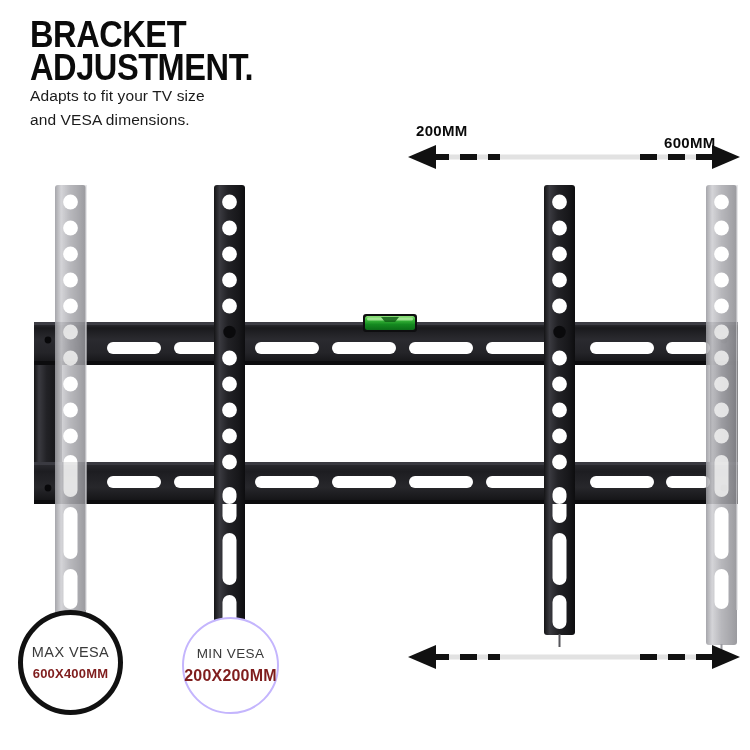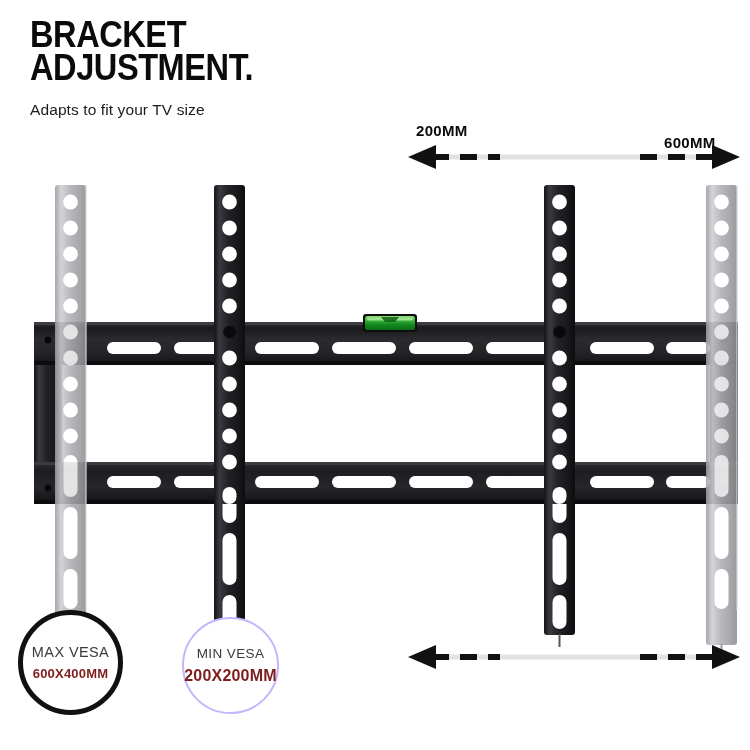--- a/index.html
+++ b/index.html
@@ -30,21 +30,20 @@
     font-weight: bold;
     font-size: 37px;
     line-height: 33px;
     letter-spacing: -0.5px;
     color: #0b0b0b;
     transform: scaleX(0.88);
     transform-origin: left center;
     white-space: nowrap;
   }
   .subtitle {
-    margin-top: 14px;
     font-size: 15.5px;
     line-height: 24px;
     color: #1b1b1b;
     letter-spacing: 0.1px;
   }
 
   
   .dim-label {
     position: absolute;
     font-size: 15px;
@@ -341,20 +340,21 @@
       <path d="M408 657 L436 645 L436 669 Z" fill="#111111"></path>
       <path d="M740 657 L712 645 L712 669 Z" fill="#111111"></path>
     </g>
   </svg>
 
   <div id="headline">
     <div class="title-line">BRACKET</div>
     <div class="title-line">ADJUSTMENT.</div>
     <div class="subtitle">
       <div>Adapts to fit your TV size</div>
+      <div>and VESA dimensions.</div>
     </div>
   </div>
 
   <div class="dim-label" id="dim-200">200MM</div>
   <div class="dim-label" id="dim-600">600MM</div>
 
   <div class="vesa-circle" id="circle-max">
     <div class="vesa-title">MAX VESA</div>
     <div class="vesa-value">600X400MM</div>
   </div>

